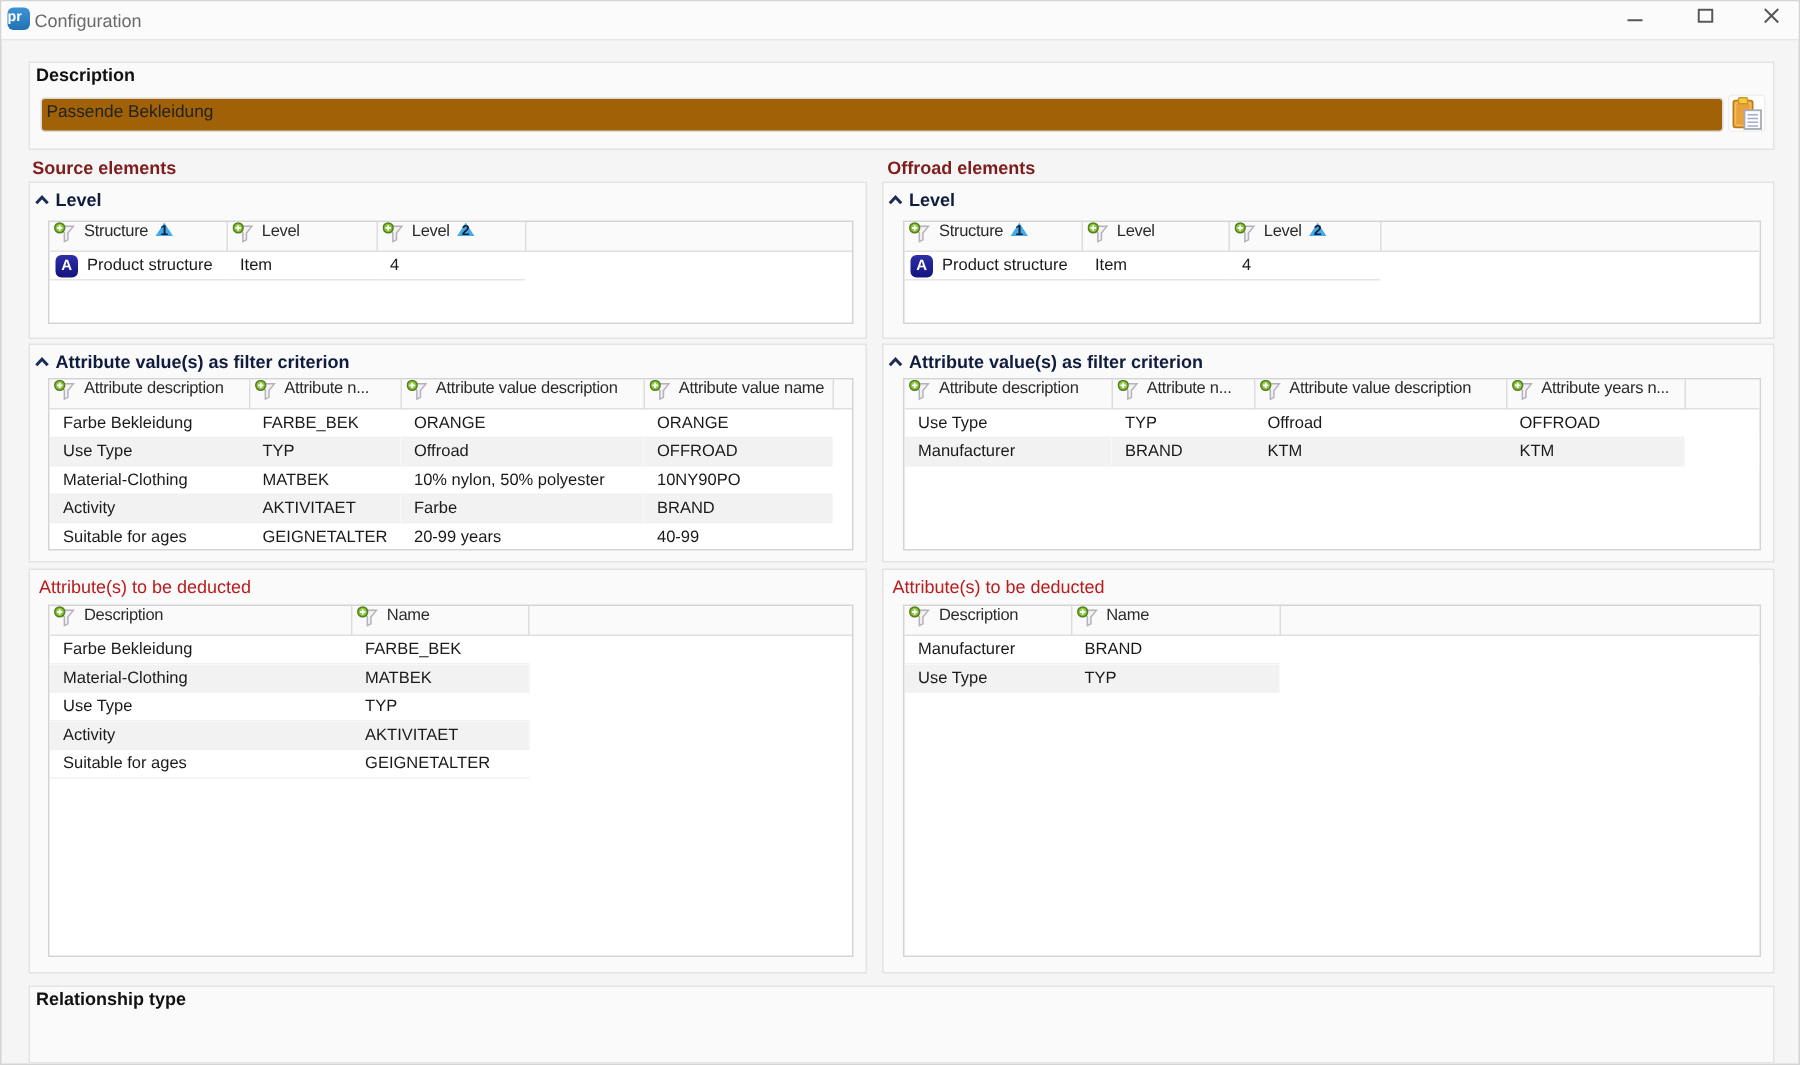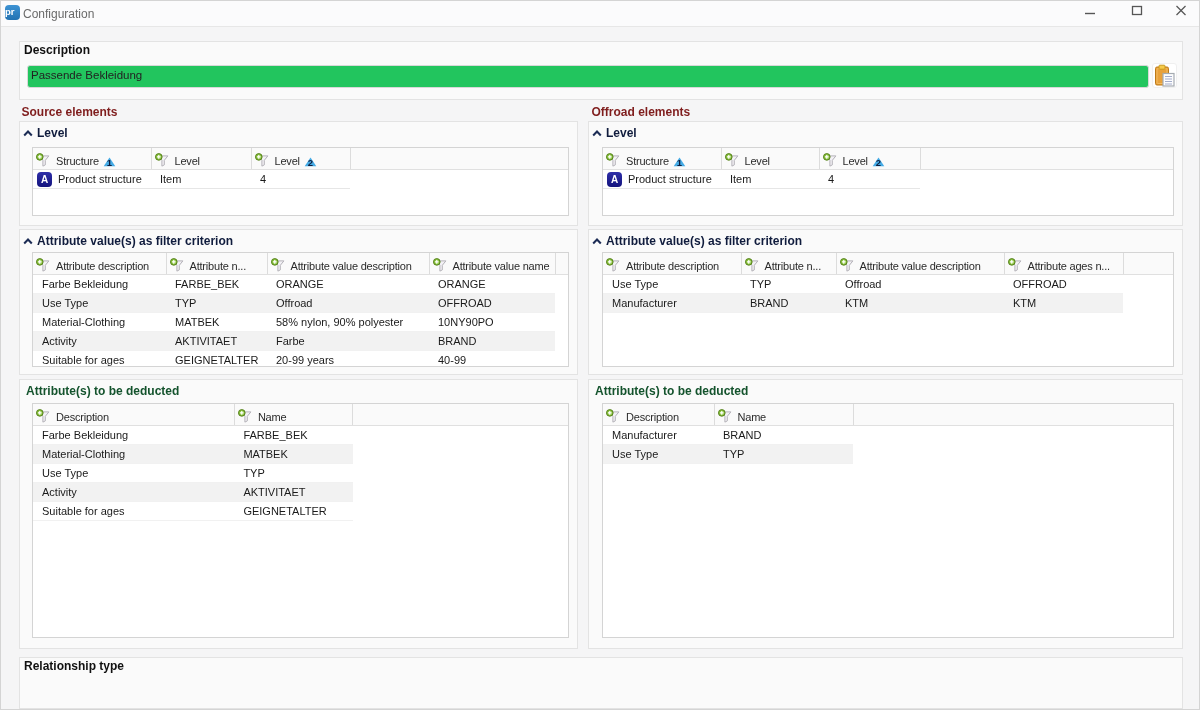--- a/index.html
+++ b/index.html
@@ -10,42 +10,42 @@
 #titlebar { position:absolute; left:0; top:0; width:1198px; height:26px;
   background:#fbfbfc; border-bottom:1px solid #e7e7e7; }
 #appicon { position:absolute; left:4px; top:4px; width:15px; height:15px;
   border-radius:4px; background:linear-gradient(#3e93d4,#2272b2);
   color:#fff; font-size:9.5px; font-weight:bold; line-height:14px; }
 #apptitle { position:absolute; left:22px; top:6px; font-size:12px; color:#6a6a6a; }
 .grp { position:absolute; background:#fafafa; border:1px solid #e3e3e3; }
 .glabel { position:absolute; left:4px; top:1px; font-size:12px; font-weight:bold; color:#111; }
 .plabel { position:absolute; top:104px; font-size:12px; font-weight:bold; color:#7f1d1d; }
 #dinput { position:absolute; left:26px; top:64px; width:1122px; height:23px;
-  background:#22c55e; border:1px solid #d8d8d8; border-radius:3px;
+  background:#a16207; border:1px solid #d8d8d8; border-radius:3px;
   font-size:11.5px; color:#222; line-height:19px; padding-left:3px; }
 #pastebtn { position:absolute; left:1151px; top:62px; width:25px; height:25px;
   background:#fff; border:1px solid #efefef; border-radius:3px; }
 .sec { position:absolute; background:#fafafa; border:1px solid #e3e3e3; }
 .stitle { position:absolute; left:17px; top:4px; font-size:12px; font-weight:bold; color:#101c3d; }
-.stitle2 { position:absolute; left:6px; top:4px; font-size:12px; font-weight:bold; color:#14532d; }
+.stitle2 { position:absolute; left:6px; top:4px; font-size:12px; font-weight:normal; color:#b91c1c; }
 .chev { position:absolute; left:2.5px; top:8px; }
 .tbl { position:absolute; background:#fff; border:1px solid #d4d4d4; overflow:hidden; }
 .tbl table { border-collapse:collapse; table-layout:fixed; width:100%; }
 .tbl th { height:19px; background:#fafafa; border-right:1px solid #dcdcdc;
   border-bottom:1px solid #e0e0e0; font-weight:normal; font-size:11px; letter-spacing:-0.2px; color:#2b2b2b;
   text-align:left; white-space:nowrap; overflow:hidden; padding:0; vertical-align:middle; }
 .tbl th.f { border-right:none; }
 .tbl td { height:18px; line-height:18px; font-size:11px; color:#1a1a1a; white-space:nowrap; overflow:hidden;
   padding:0 0 0 9px; vertical-align:middle; border-bottom:1px solid #f1f1f1; }
 .rc { display:flex; align-items:center; height:18px; }
 .lv td { border-bottom:1px solid #e6e6e6; }
 .tbl td.f { border-bottom:none; padding:0; }
 .tbl tr.alt td { background:#f2f2f2; }
 .tbl tr.alt td.f { background:#fff; }
-.hc { display:inline-flex; align-items:flex-end; height:19px; }
+.hc { display:inline-flex; align-items:flex-start; height:19px; }
 .hc svg.fu { margin-left:3px; margin-right:6px; }
 .aic { display:inline-block; flex:0 0 15px; width:15px; height:15px; border-radius:4px;
   background:linear-gradient(#2e2ea8,#14147e); color:#fff; font-size:10px; font-weight:bold;
   text-align:center; line-height:15px; margin-right:6px; }
 #rsel { position:absolute; left:26px; top:679px; width:1148px; height:21px;
   background:#fff; border:1px solid #d8d8d8; border-radius:2px;
   font-size:11.5px; color:#222; line-height:17px; padding-left:6px; }
 </style>
 </head>
 <body>
@@ -278,21 +278,21 @@
           <tr class="alt">
             <td>Use Type</td>
             <td>TYP</td>
             <td>Offroad</td>
             <td>OFFROAD</td>
             <td class="f"></td>
           </tr>
           <tr>
             <td>Material-Clothing</td>
             <td>MATBEK</td>
-            <td>58% nylon, 90% polyester</td>
+            <td>10% nylon, 50% polyester</td>
             <td>10NY90PO</td>
             <td class="f"></td>
           </tr>
           <tr class="alt">
             <td>Activity</td>
             <td>AKTIVITAET</td>
             <td>Farbe</td>
             <td>BRAND</td>
             <td class="f"></td>
           </tr>
@@ -340,21 +340,21 @@
                   <path d="M3.8 2.1 V5.7 M2 3.9 H5.6" stroke="#ffffff" stroke-width="1.2"></path>
                 </svg>
                 <span>Attribute value description</span>
               </span></th>
             <th><span class="hc">
                 <svg class="fu" width="14" height="14" viewBox="0 0 14 14">
                   <path d="M3.6 2.9 H12.9 L9.3 7.3 V11.9 L6.9 13.1 V7.3 Z" fill="#f3f1f6" stroke="#b4b2b8" stroke-width="1"></path>
                   <circle cx="3.8" cy="3.9" r="3.3" fill="#8cc63f" stroke="#567f1e" stroke-width="1"></circle>
                   <path d="M3.8 2.1 V5.7 M2 3.9 H5.6" stroke="#ffffff" stroke-width="1.2"></path>
                 </svg>
-                <span>Attribute ages n...</span>
+                <span>Attribute years n...</span>
               </span></th>
             <th class="f"></th>
           </tr>
           <tr>
             <td>Use Type</td>
             <td>TYP</td>
             <td>Offroad</td>
             <td>OFFROAD</td>
             <td class="f"></td>
           </tr>

